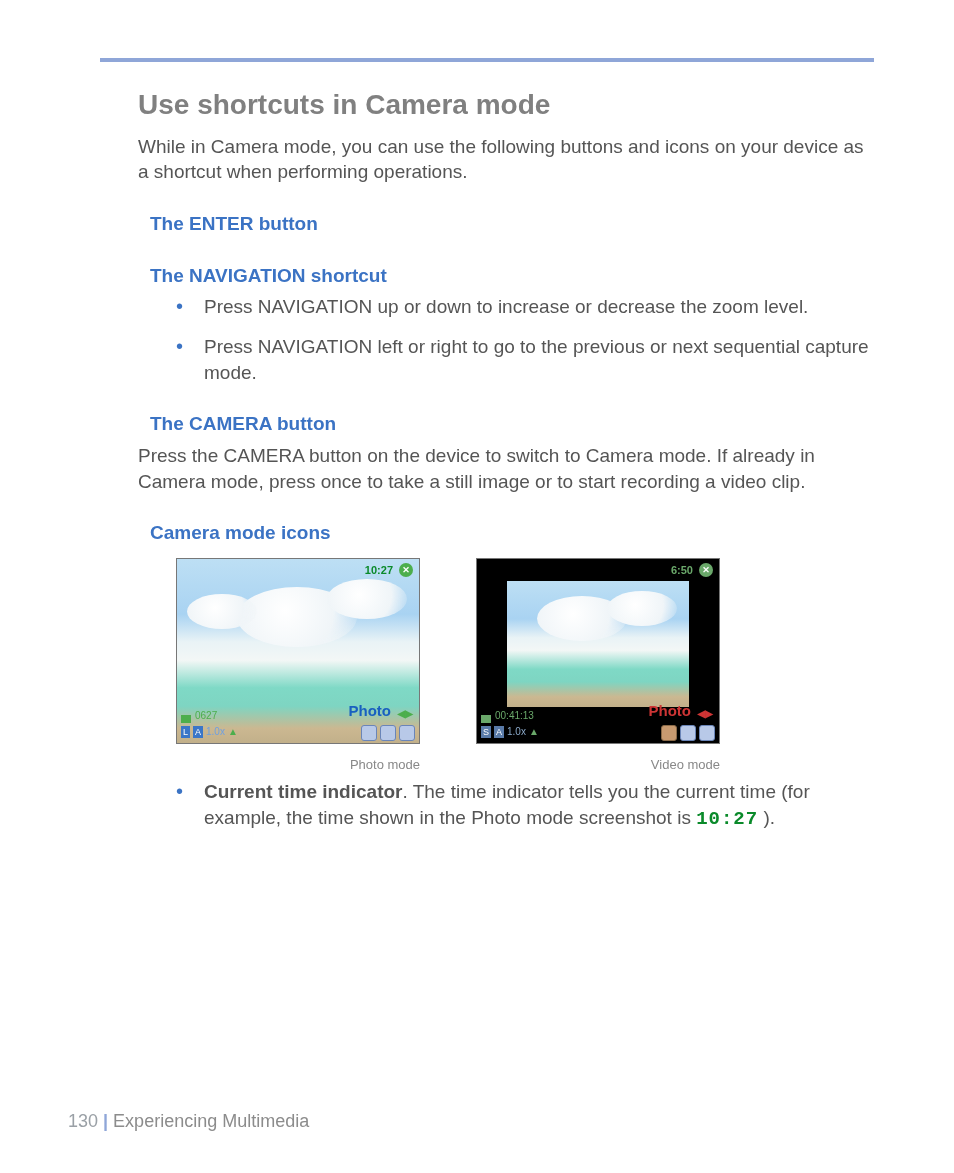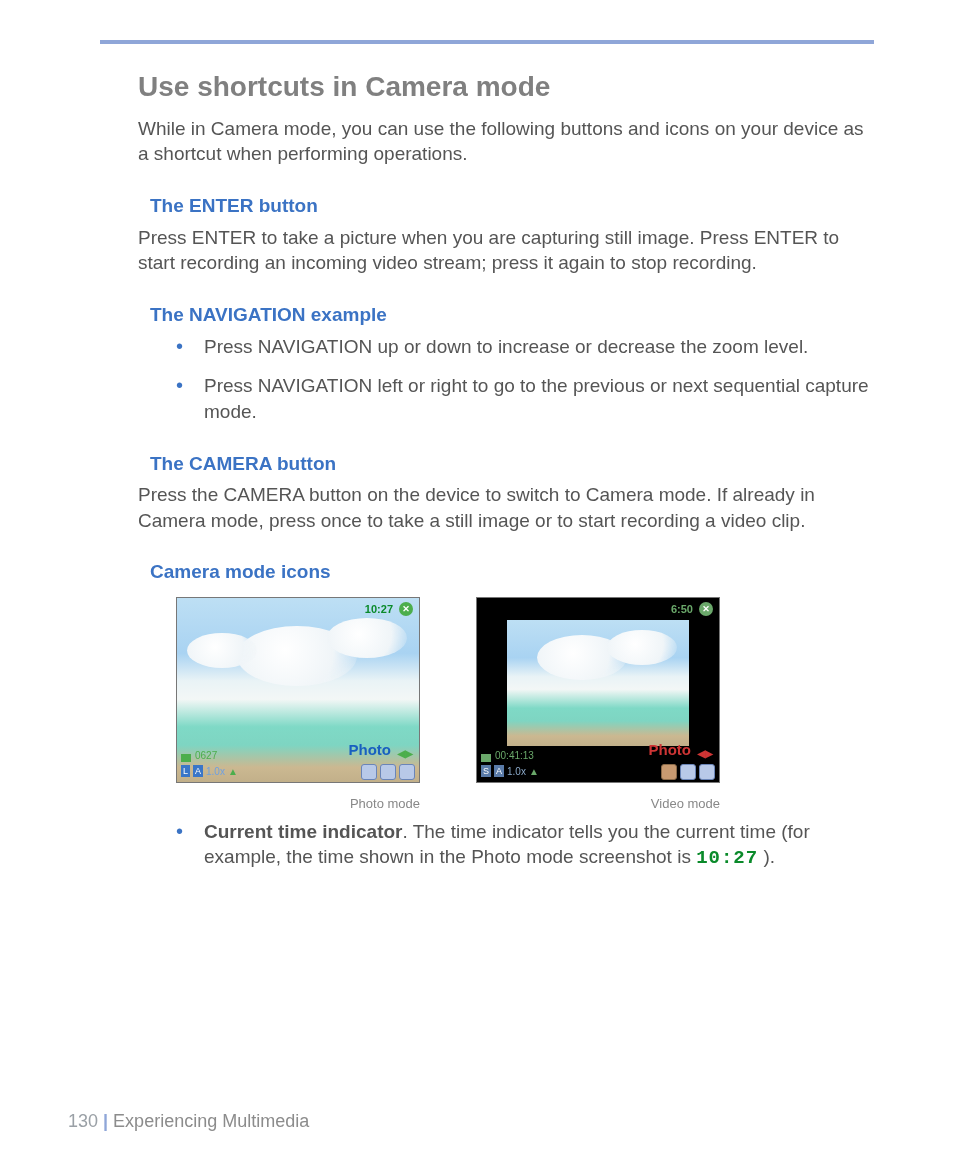--- a/index.html
+++ b/index.html
@@ -6,21 +6,21 @@
   body {
     font-family: Arial, Helvetica, sans-serif;
     background: #ffffff;
     width: 954px;
     margin: 0 auto;
     color: #555;
     font-size: 19px;
     line-height: 1.35;
   }
   .page {
-    padding: 40px 80px 40px 100px;
+    padding: 58px 80px 40px 100px;
     position: relative;
     min-height: 1173px;
   }
   .topbar {
     height: 4px;
     background: #8fa6d8;
     margin-bottom: 24px;
     margin-left: 0px;
   }
   h1 {
@@ -177,23 +177,22 @@
 </head>
 <body>
 
 <div class="page">
   <div class="topbar"></div>
 
   <h1>Use shortcuts in Camera mode</h1>
   <p class="body-block">While in Camera mode, you can use the following buttons and icons on your device as a shortcut when performing operations.</p>
 
   <h3 class="section-heading">The ENTER button</h3>
-  <p class="body-block">Press ENTER to take a picture when you are capturing still image. Press ENTER to start recording an incoming video stream; press it again to stop recording.</p>
-
-  <h3 class="section-heading">The NAVIGATION example</h3>
+
+  <h3 class="section-heading">The NAVIGATION shortcut</h3>
   <ul class="bullets">
     <li><span>Press NAVIGATION up or down to increase or decrease the zoom level.</span></li>
     <li><span>Press NAVIGATION left or right to go to the previous or next sequential capture mode.</span></li>
   </ul>
 
   <h3 class="section-heading">The CAMERA button</h3>
   <p class="body-block">Press the CAMERA button on the device to switch to Camera mode. If already in Camera mode, press once to take a still image or to start recording a video clip.</p>
 
   <h3 class="section-heading">Camera mode icons</h3>
 

